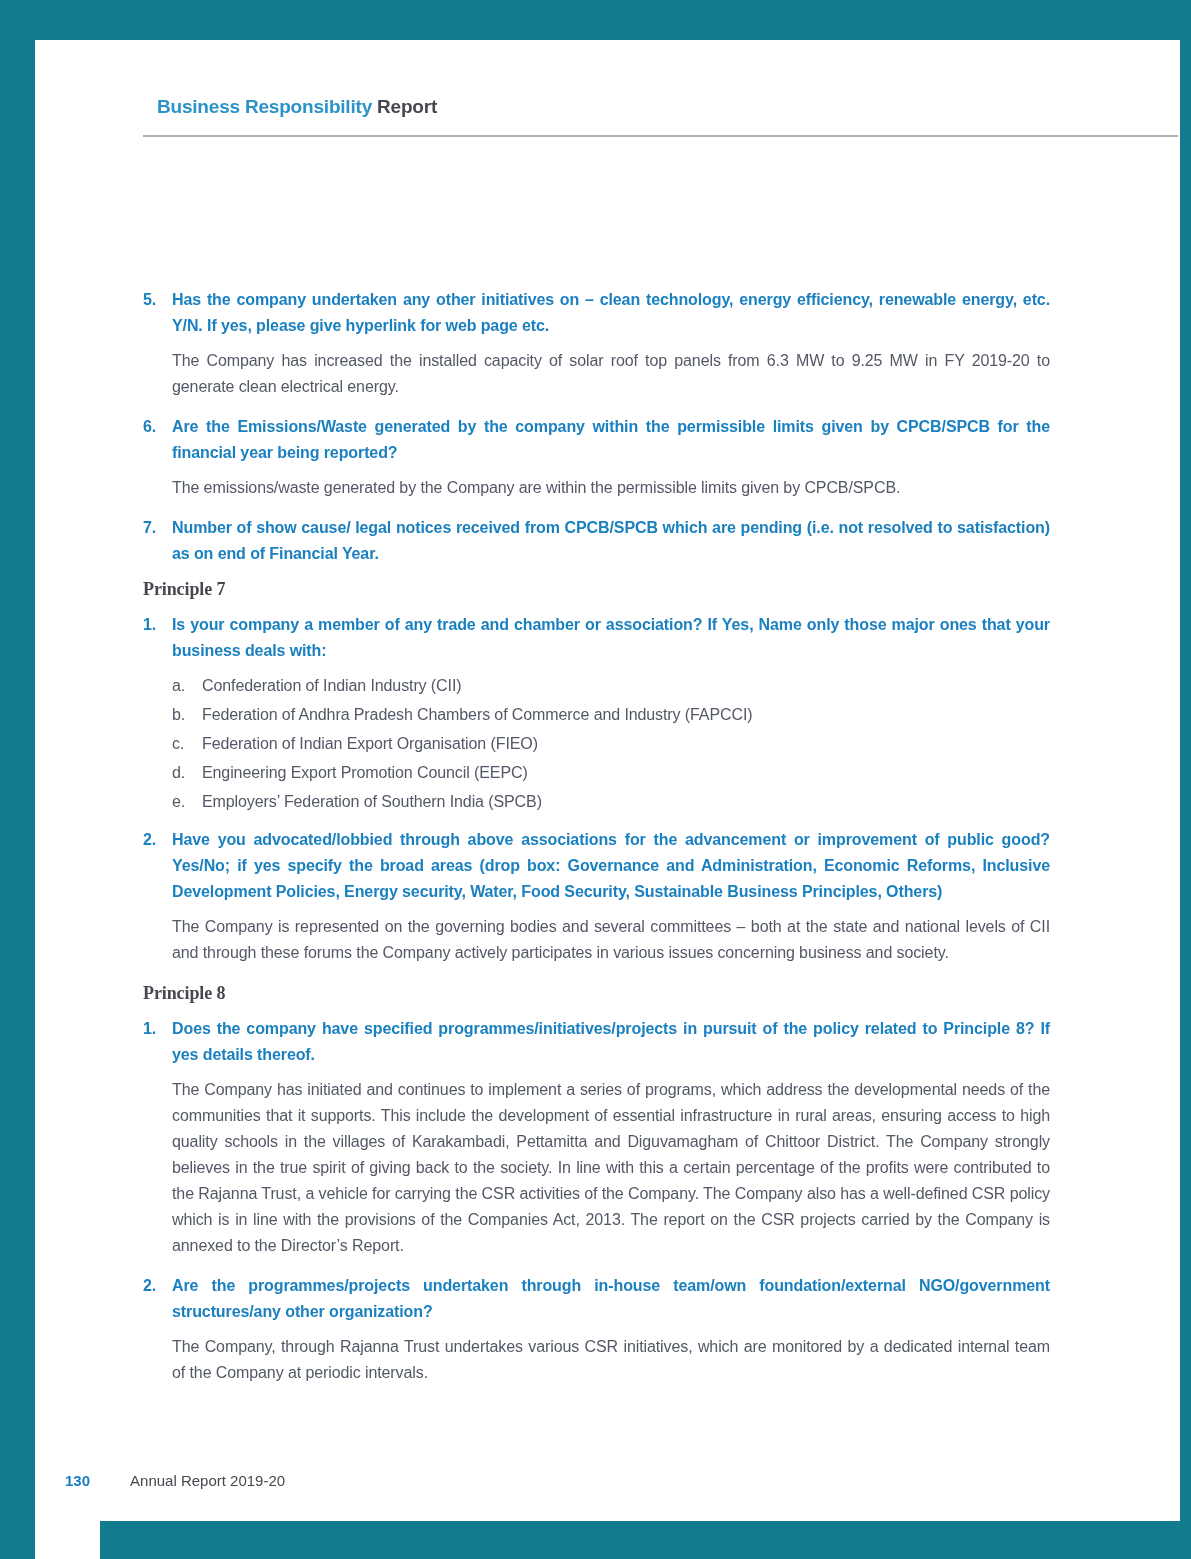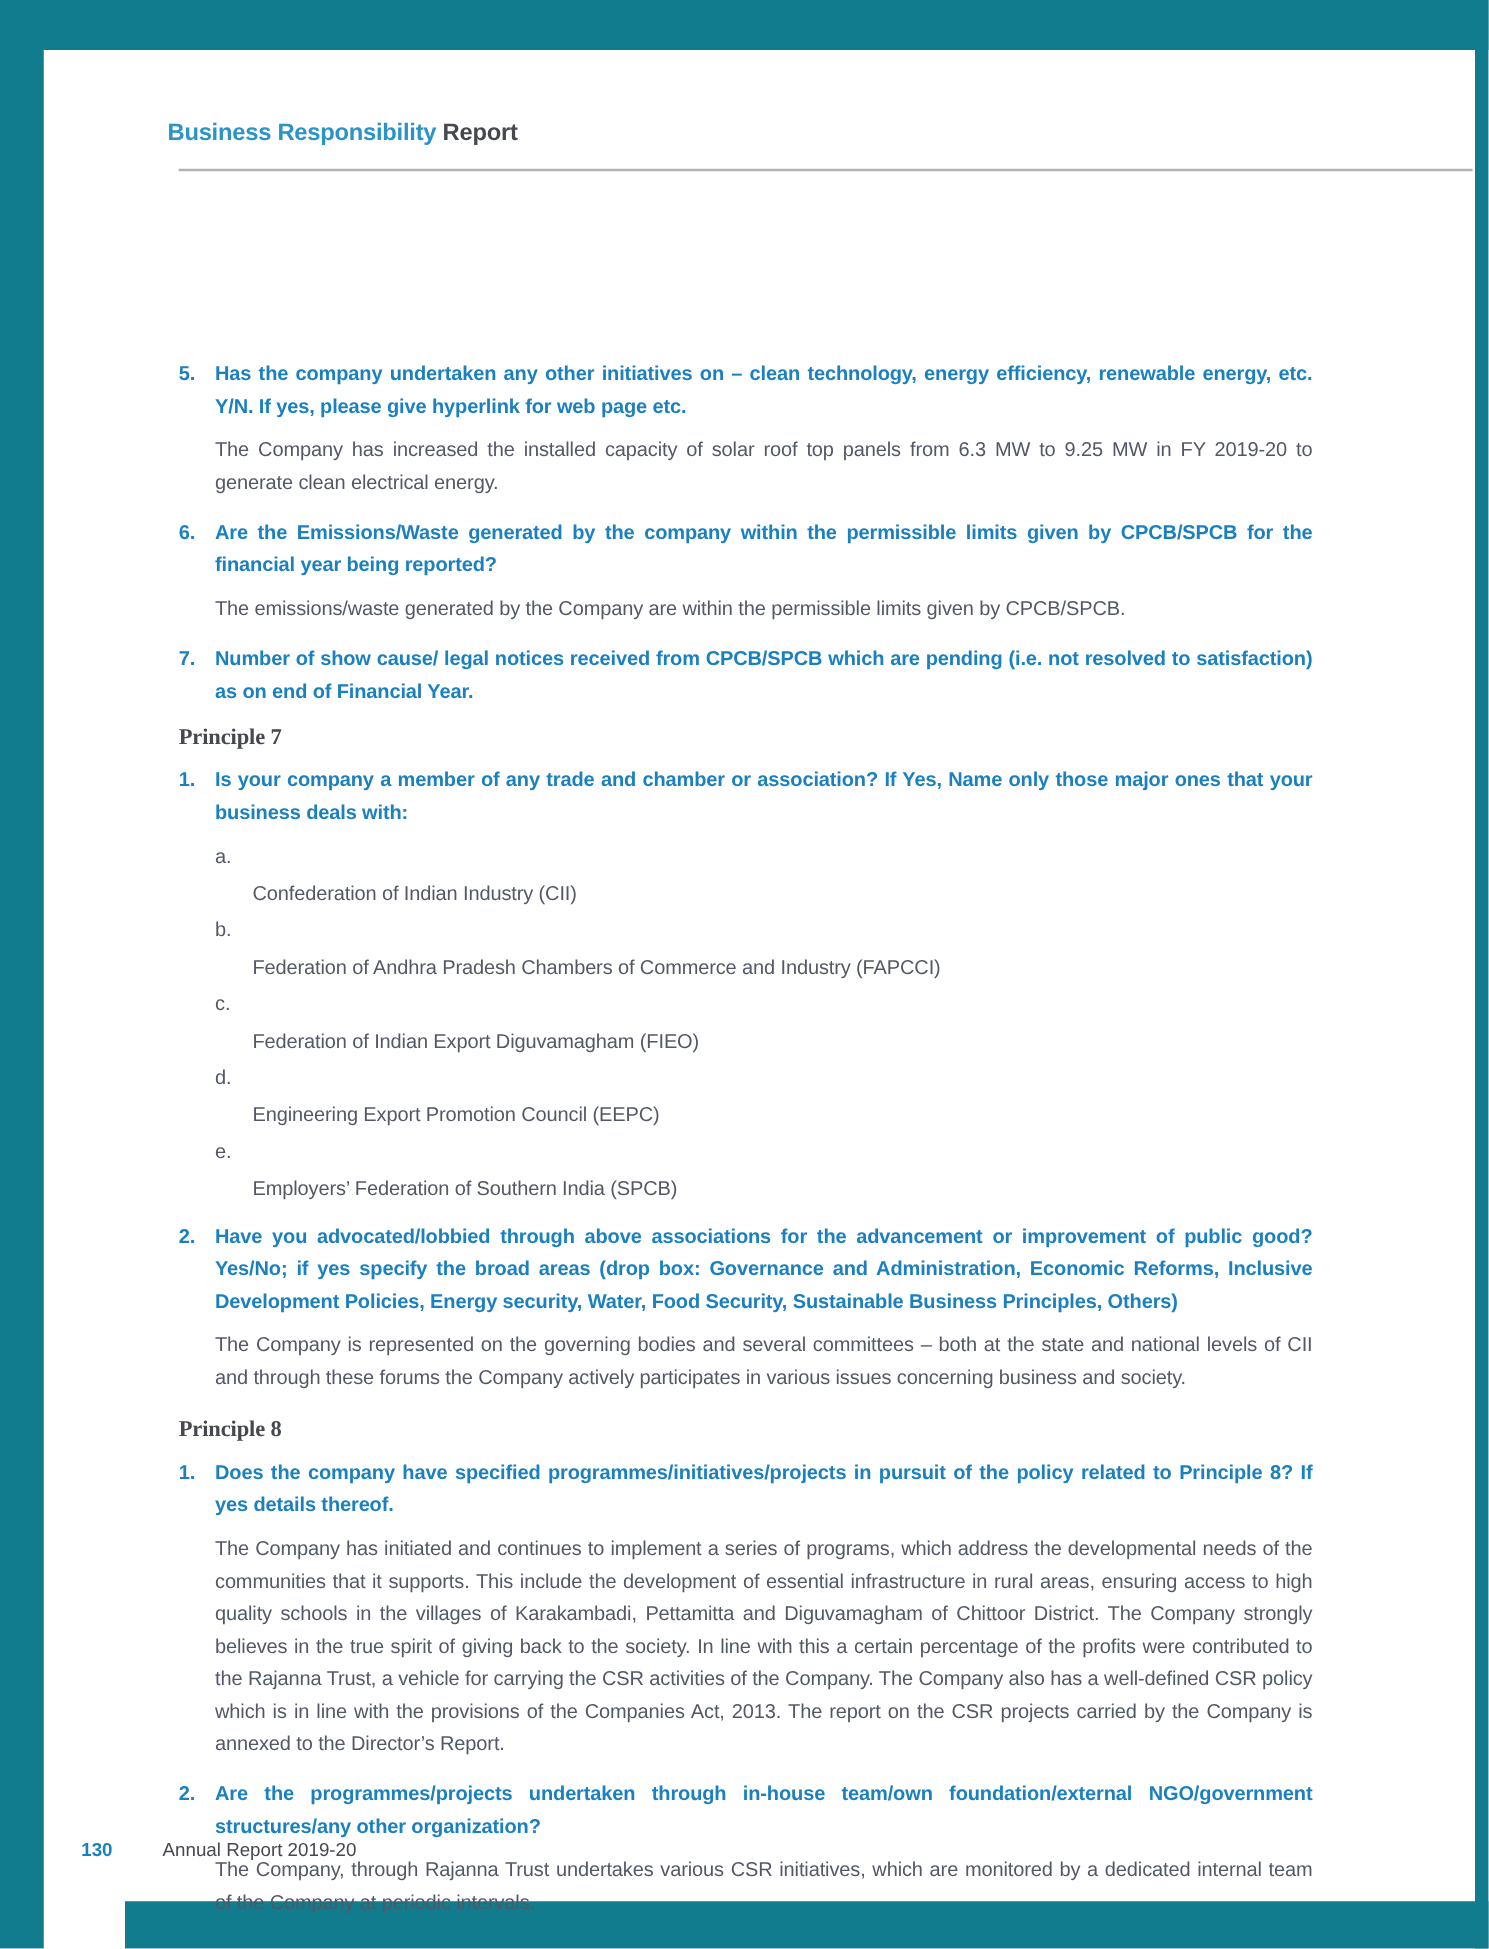--- a/index.html
+++ b/index.html
@@ -20,21 +20,21 @@
     font-family: "Liberation Sans", sans-serif;
   }
   
   .frame-top    { position: absolute; top: 0; left: 0; width: 100%; height: 40px; background: var(--frame-teal); }
   .frame-left   { position: absolute; top: 0; left: 0; width: 35px; height: 100%; background: var(--frame-teal); }
   .frame-right  { position: absolute; top: 0; right: 0; width: 11px; height: 100%; background: var(--frame-teal); }
   .frame-bottom { position: absolute; bottom: 0; left: 100px; right: 0; height: 38px; background: var(--frame-teal); }
 
   
   .doc-header {
-    position: absolute; left: 134px; top: 96px;
+    position: absolute; left: 157px; top: 96px;
     font-size: 19px; font-weight: bold; letter-spacing: -0.2px; white-space: nowrap;
   }
   .hdr-blue { color: var(--header-blue); }
   .hdr-dark { color: var(--heading-slate); margin-left: 5px; }
   .rule { position: absolute; left: 143px; right: 13px; top: 135px; height: 2px; background: var(--rule-gray); }
 
   
   .content {
     position: absolute; left: 143px; top: 287px; width: 907px;
     font-size: 16px; line-height: 26px; color: var(--body-gray); letter-spacing: -0.1px;
@@ -43,21 +43,21 @@
   .qnum { width: 29px; flex: none; }
   .qtext { flex: 1; text-align: justify; }
   .ans { margin: 0 0 14px 29px; text-align: justify; }
   .principle {
     margin: 4px 0 10px 0; font-size: 18px; line-height: 26px;
     color: var(--heading-slate); font-weight: bold; font-family: Liberation Serif, serif;
   }
   .sublist { margin: 0 0 12px 29px; }
   .sublist .item { display: flex; margin-bottom: 3px; }
   .sublist .letter { width: 30px; flex: none; }
-  .sublist .ltext { flex: 1; margin-top: 30px; }
+  .sublist .ltext { flex: 1; }
 
   
   .footer {
     position: absolute; left: 65px; top: 1472px;
     font-size: 15px; display: flex; align-items: flex-end;
   }
   .page-num { color: var(--question-blue); font-weight: bold; }
   .footer-label { color: var(--heading-slate); margin-left: 40px; }
 </style>
 </head>
@@ -105,21 +105,21 @@
       <div class="item">
         <span class="letter">a.</span>
         <span class="ltext">Confederation of Indian Industry (CII)</span>
       </div>
       <div class="item">
         <span class="letter">b.</span>
         <span class="ltext">Federation of Andhra Pradesh Chambers of Commerce and Industry (FAPCCI)</span>
       </div>
       <div class="item">
         <span class="letter">c.</span>
-        <span class="ltext">Federation of Indian Export Diguvamagham (FIEO)</span>
+        <span class="ltext">Federation of Indian Export Organisation (FIEO)</span>
       </div>
       <div class="item">
         <span class="letter">d.</span>
         <span class="ltext">Engineering Export Promotion Council (EEPC)</span>
       </div>
       <div class="item">
         <span class="letter">e.</span>
         <span class="ltext">Employers’ Federation of Southern India (SPCB)</span>
       </div>
     </div>

